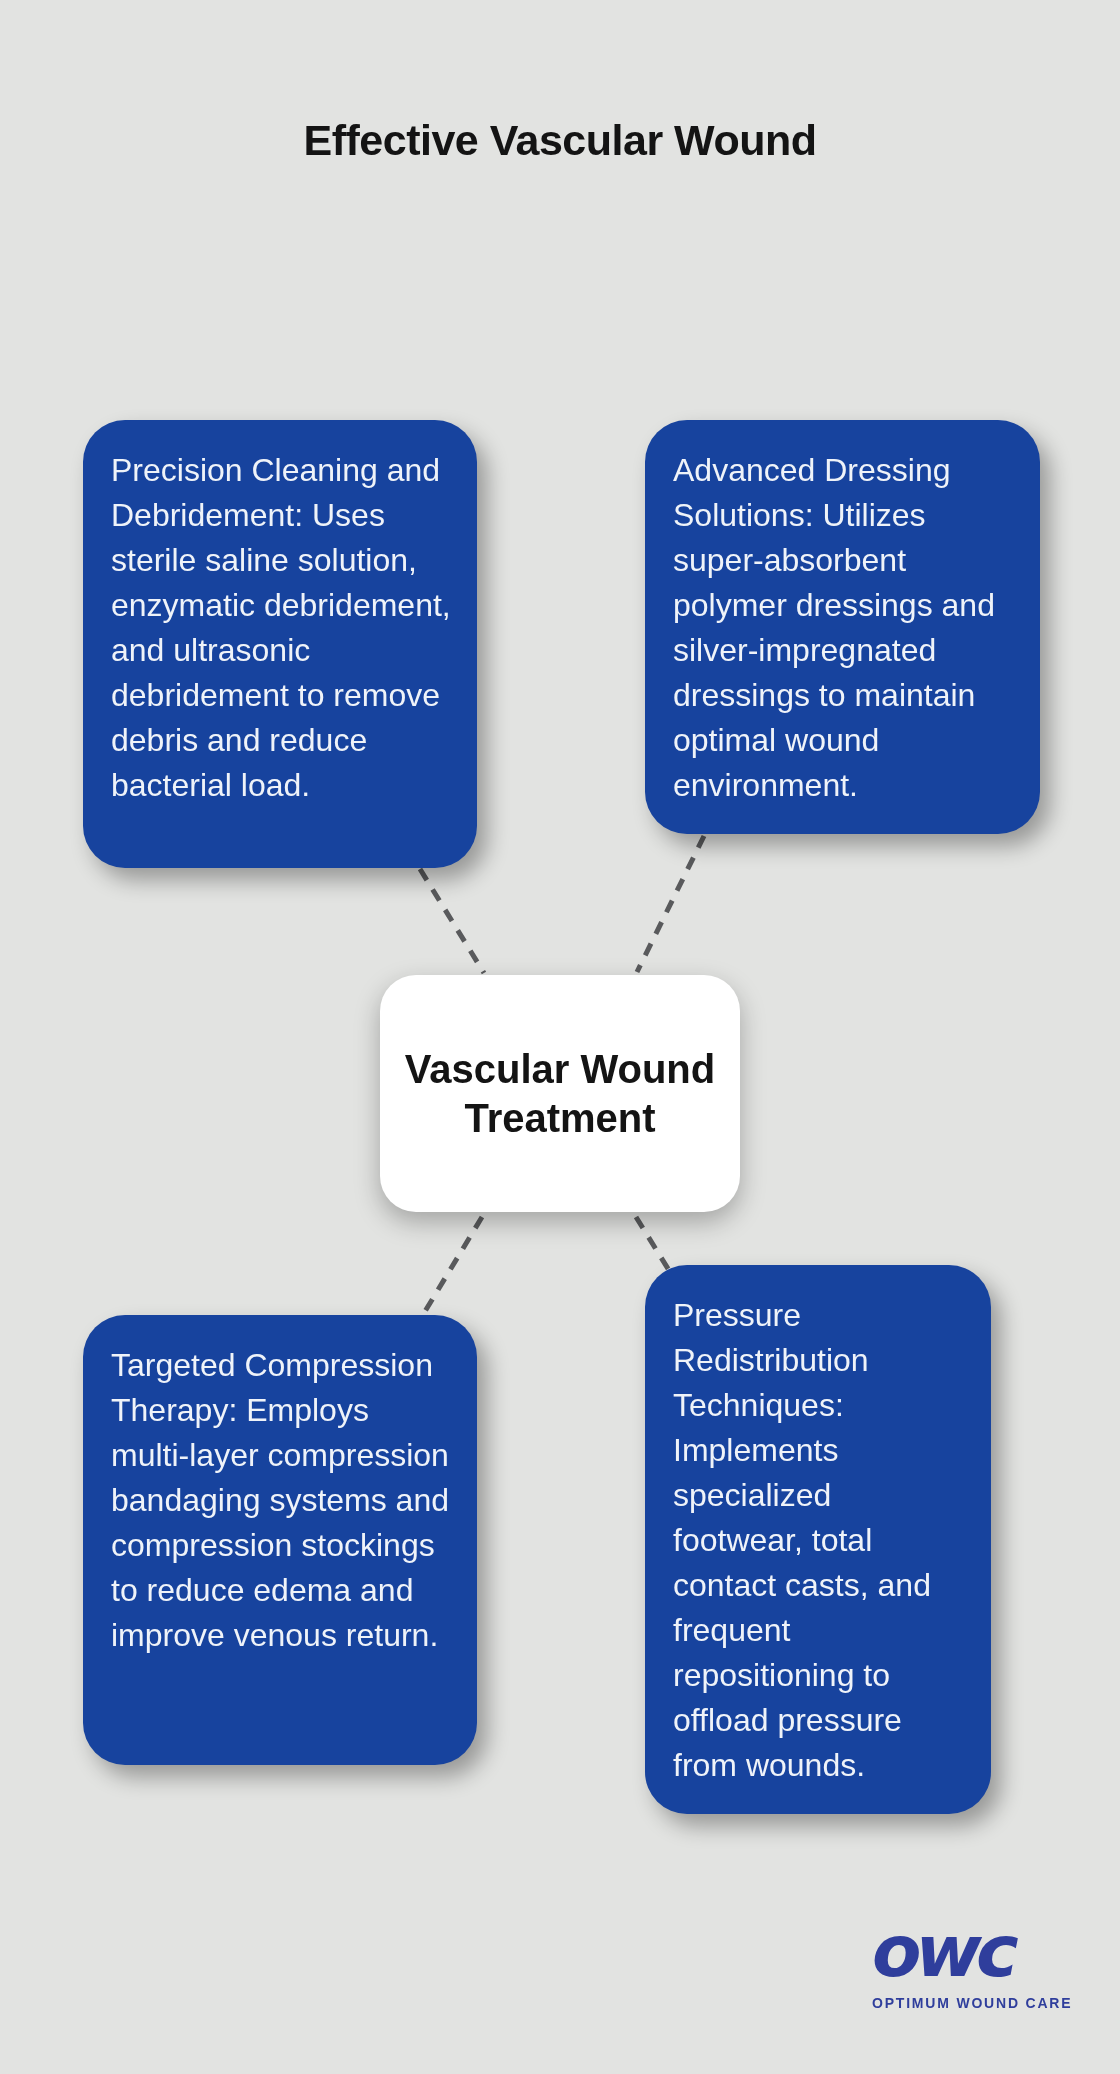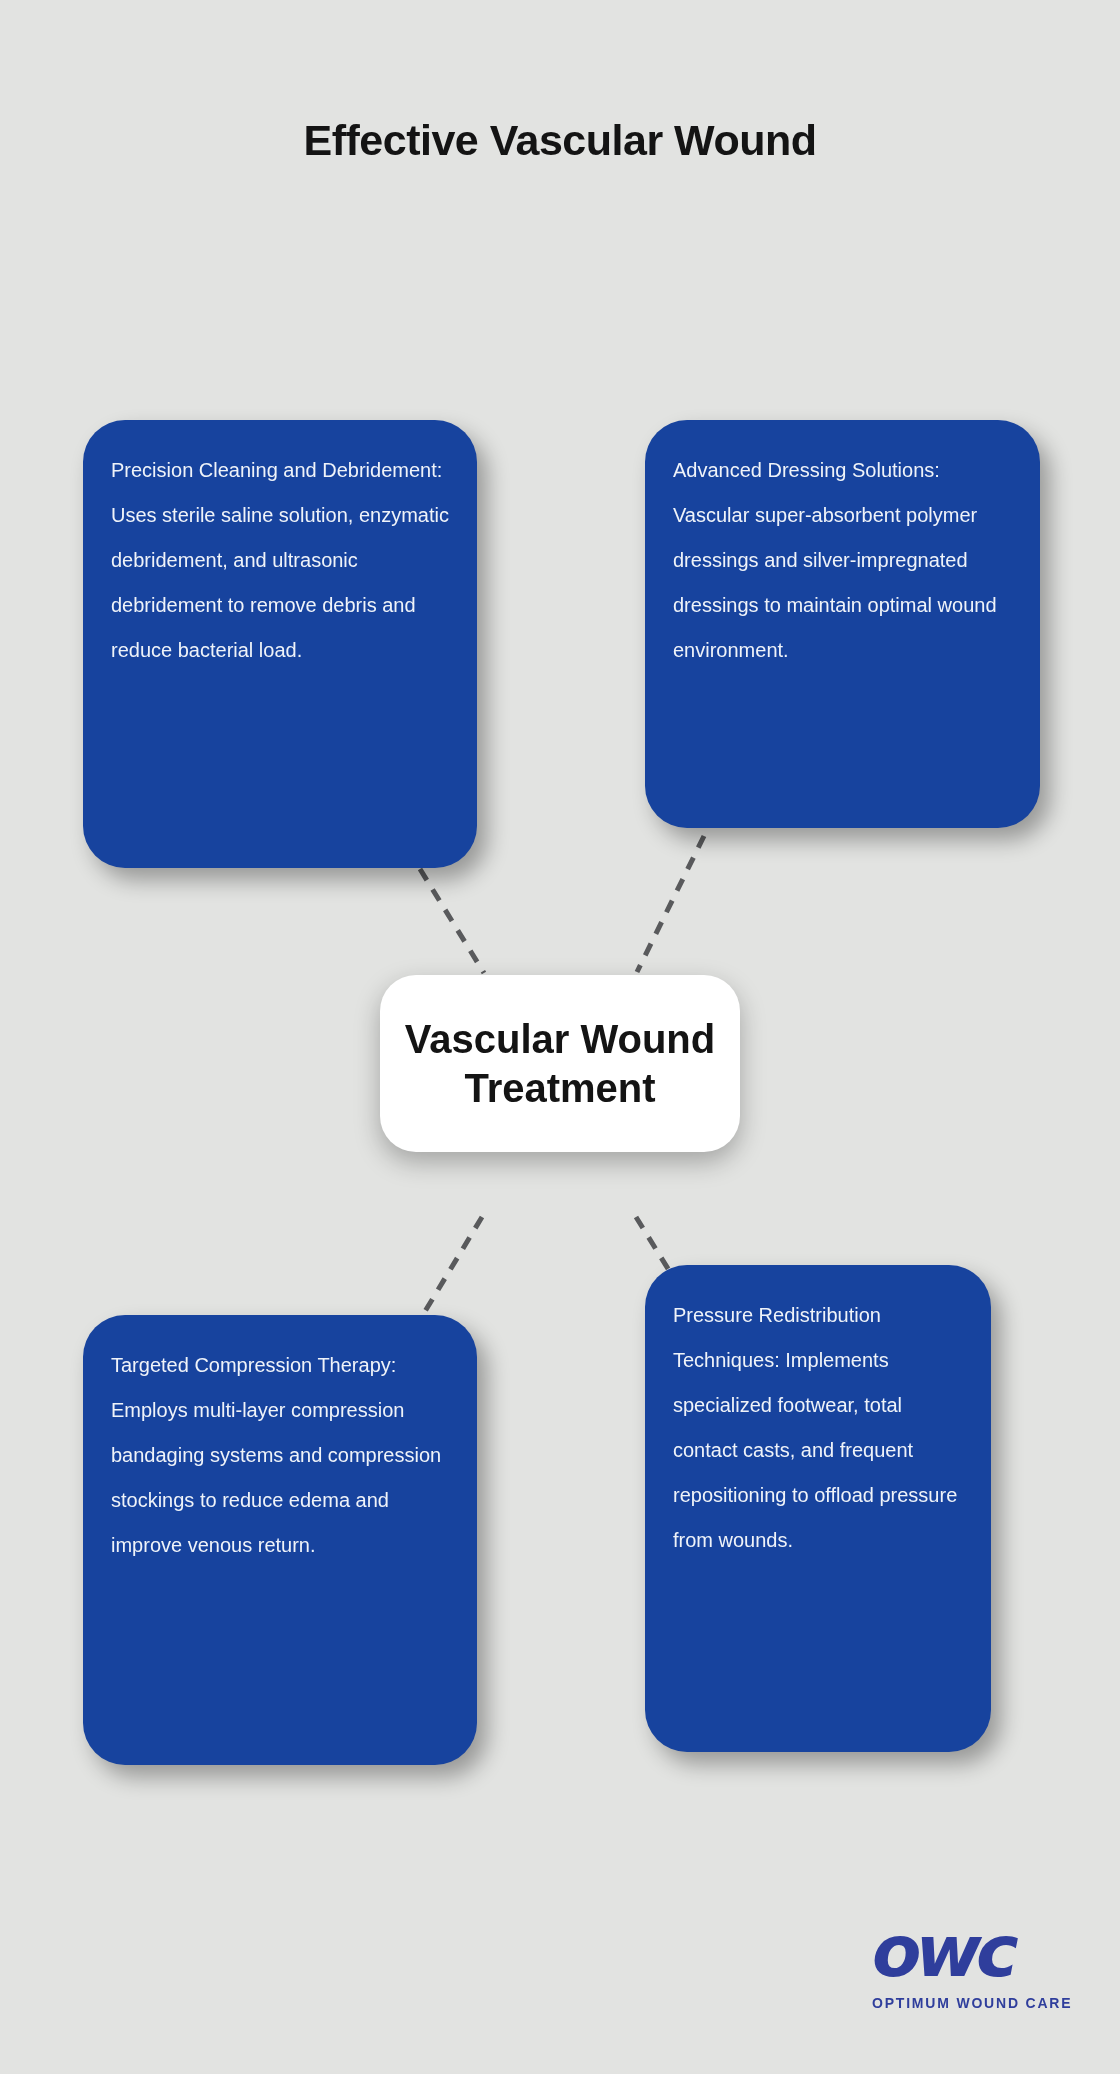--- a/index.html
+++ b/index.html
@@ -50,32 +50,32 @@
     fill: none;
   }
   .card {
     position: absolute;
     width: 394px;
     background: var(--node-blue);
     border-radius: 42px;
     box-shadow: 10px 12px 22px rgba(0,0,0,0.33);
     padding: 28px 24px 26px 28px;
     color: var(--node-text);
-    font-size: 20px;
+    font-size: 32px;
     line-height: 45px;
     font-weight: 400;
   }
   .card-tl { left: 83px;  top: 420px;  min-height: 448px; }
   .card-tr { left: 645px; top: 420px;  width: 395px; min-height: 408px; }
   .card-bl { left: 83px;  top: 1315px; min-height: 450px; }
   .card-br { left: 645px; top: 1265px; width: 346px; min-height: 487px; }
   .center-node {
     position: absolute;
     left: 380px; top: 975px;
-    width: 360px; height: 177px;
+    width: 360px; height: 237px;
     background: var(--center-bg);
     border-radius: 36px;
     box-shadow: 0 10px 26px rgba(0,0,0,0.28);
     display: flex;
     align-items: center;
     justify-content: center;
     text-align: center;
   }
   .center-label {
     font-weight: 700;
@@ -122,21 +122,21 @@
     <line class="connector-line" x1="704" y1="836" x2="637" y2="972"></line>
     <line class="connector-line" x1="482" y1="1217" x2="421" y2="1318"></line>
     <line class="connector-line" x1="636" y1="1217" x2="701" y2="1322"></line>
   </svg>
 
   <div class="card card-tl">
     <p>Precision Cleaning and Debridement: Uses sterile saline solution, enzymatic debridement, and ultrasonic debridement to remove debris and reduce bacterial load.</p>
   </div>
 
   <div class="card card-tr">
-    <p>Advanced Dressing Solutions: Vascular super-absorbent polymer dressings and silver-impregnated dressings to maintain optimal wound environment.</p>
+    <p>Advanced Dressing Solutions: Utilizes super-absorbent polymer dressings and silver-impregnated dressings to maintain optimal wound environment.</p>
   </div>
 
   <div class="center-node">
     <div class="center-label">
       <span>Vascular Wound</span>
       <span>Treatment</span>
     </div>
   </div>
 
   <div class="card card-bl">

